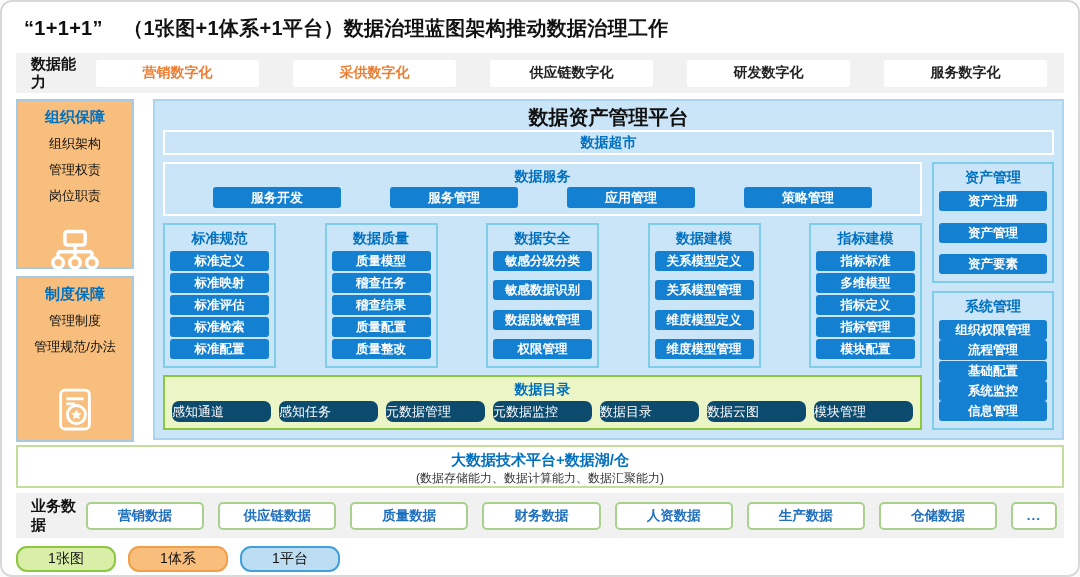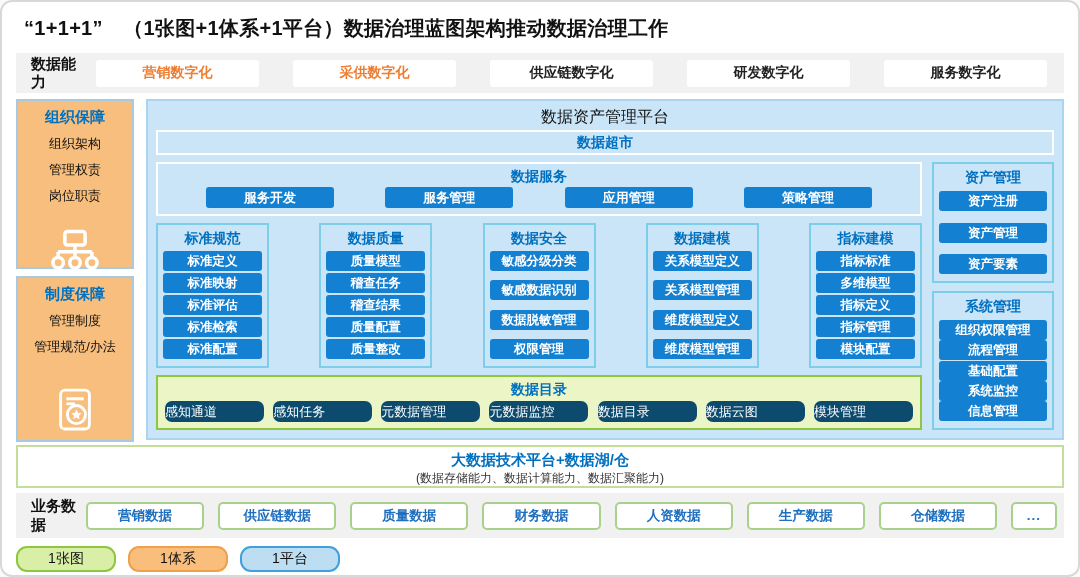--- a/index.html
+++ b/index.html
@@ -8,32 +8,32 @@
 
   .title { margin:12px 0 0 22px; font-size:20px; font-weight:bold; color:#111; line-height:28px; letter-spacing:.3px; }
 
   
   .cap-row { margin:11px 14px 0; background:#f1f1f1; height:40px; display:flex; align-items:center; }
   .cap-label { width:48px; margin-left:15px; font-size:15px; font-weight:bold; color:#111; line-height:1.22; }
   .cap-btn { flex:1; height:27px; background:#fff; border-radius:3px; margin:0 17px; display:flex; align-items:center; justify-content:center; font-size:14px; font-weight:bold; color:#222; }
   .cap-btn.accent { color:#ED7D31; }
 
   
-  .body { margin:6px 14px 0; display:flex; gap:12px; height:341px; }
+  .body { margin:6px 14px 0; display:flex; gap:19px; height:341px; }
   .sidebar { width:118px; display:flex; flex-direction:column; gap:7px; }
   .side-box { background:#F8BE7D; border:2px solid #A6CAE4; display:flex; flex-direction:column; align-items:center; padding-top:7px; }
   .side-box.org { height:170px; }
   .side-box.policy { flex:1; }
   .side-title { color:#0070C0; font-weight:bold; font-size:15px; }
   .side-item { font-size:13px; color:#111; margin-top:8px; }
   .side-icon { margin-top:24px; }
   .side-box.policy .side-icon { margin-top:30px; }
 
   .panel { flex:1; background:#CBE5F8; border:2px solid #AAD4F0; padding:3px 8px 8px; display:flex; flex-direction:column; }
-  .panel-title { text-align:center; font-size:16px; font-weight:normal; color:#111; height:26px; line-height:26px; }
+  .panel-title { text-align:center; font-size:20px; font-weight:bold; color:#111; height:26px; line-height:26px; }
   .mart { border:2px solid #fff; height:25px; line-height:21px; text-align:center; color:#0070C0; font-weight:bold; font-size:14px; }
   .panel-content { display:flex; gap:10px; margin-top:7px; flex:1; }
   .panel-left { flex:1; display:flex; flex-direction:column; }
 
   .svc-box { border:2px solid #fff; padding:2px 0 6px; }
   .sec-title { text-align:center; color:#0070C0; font-weight:bold; font-size:14px; height:21px; line-height:21px; }
   .svc-row { display:flex; justify-content:space-between; padding:0 48px; }
   .blue-btn { background:#1480D2; color:#fff; border-radius:3px; text-align:center; font-size:13px; height:21px; line-height:21px;font-weight:bold; }
   .svc-row .blue-btn { width:128px; }
 

